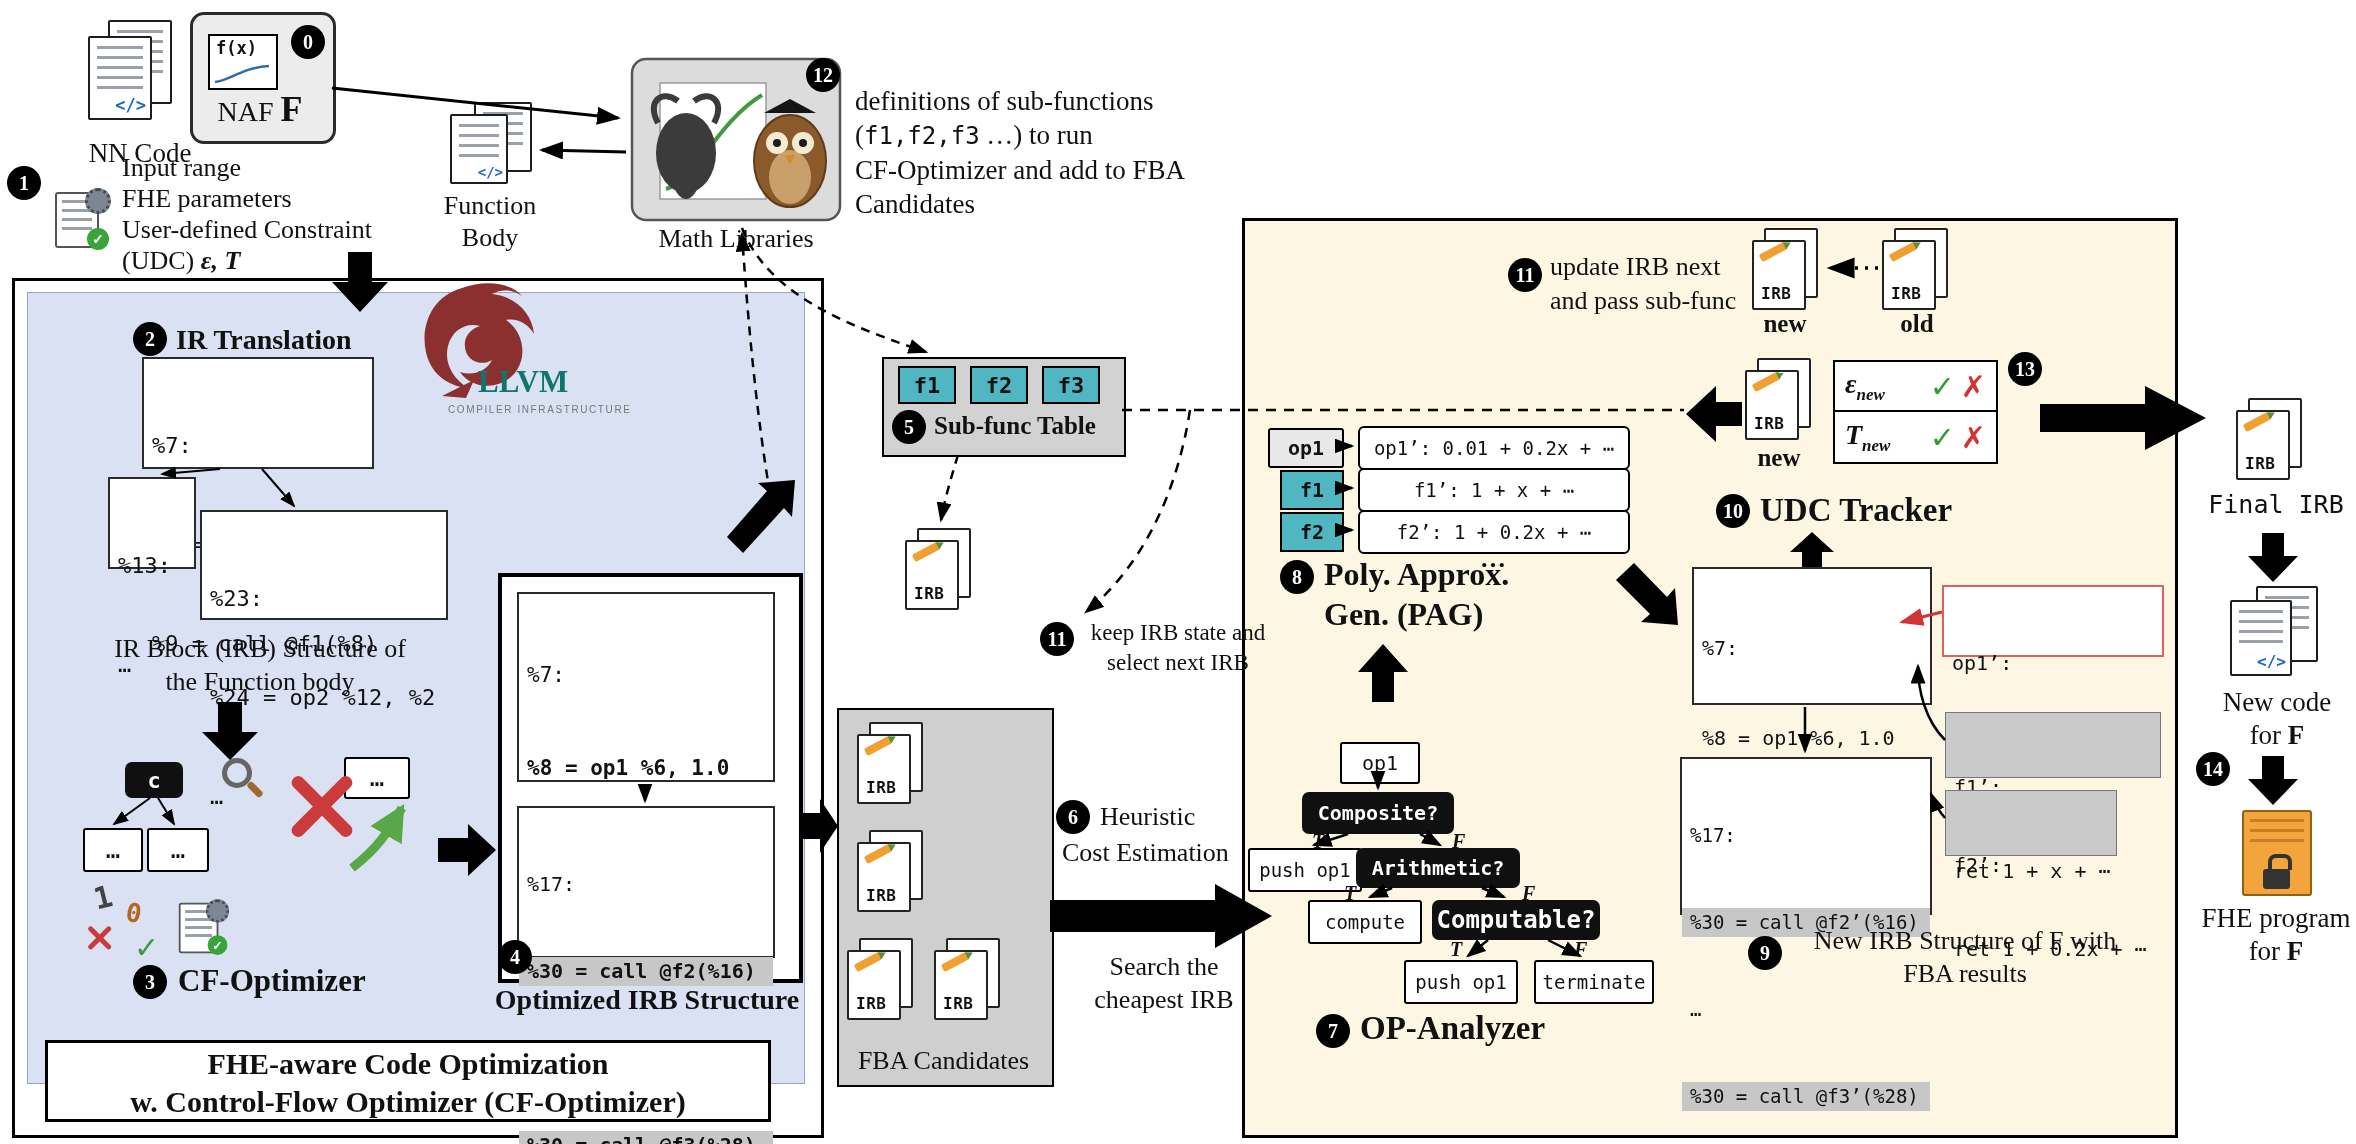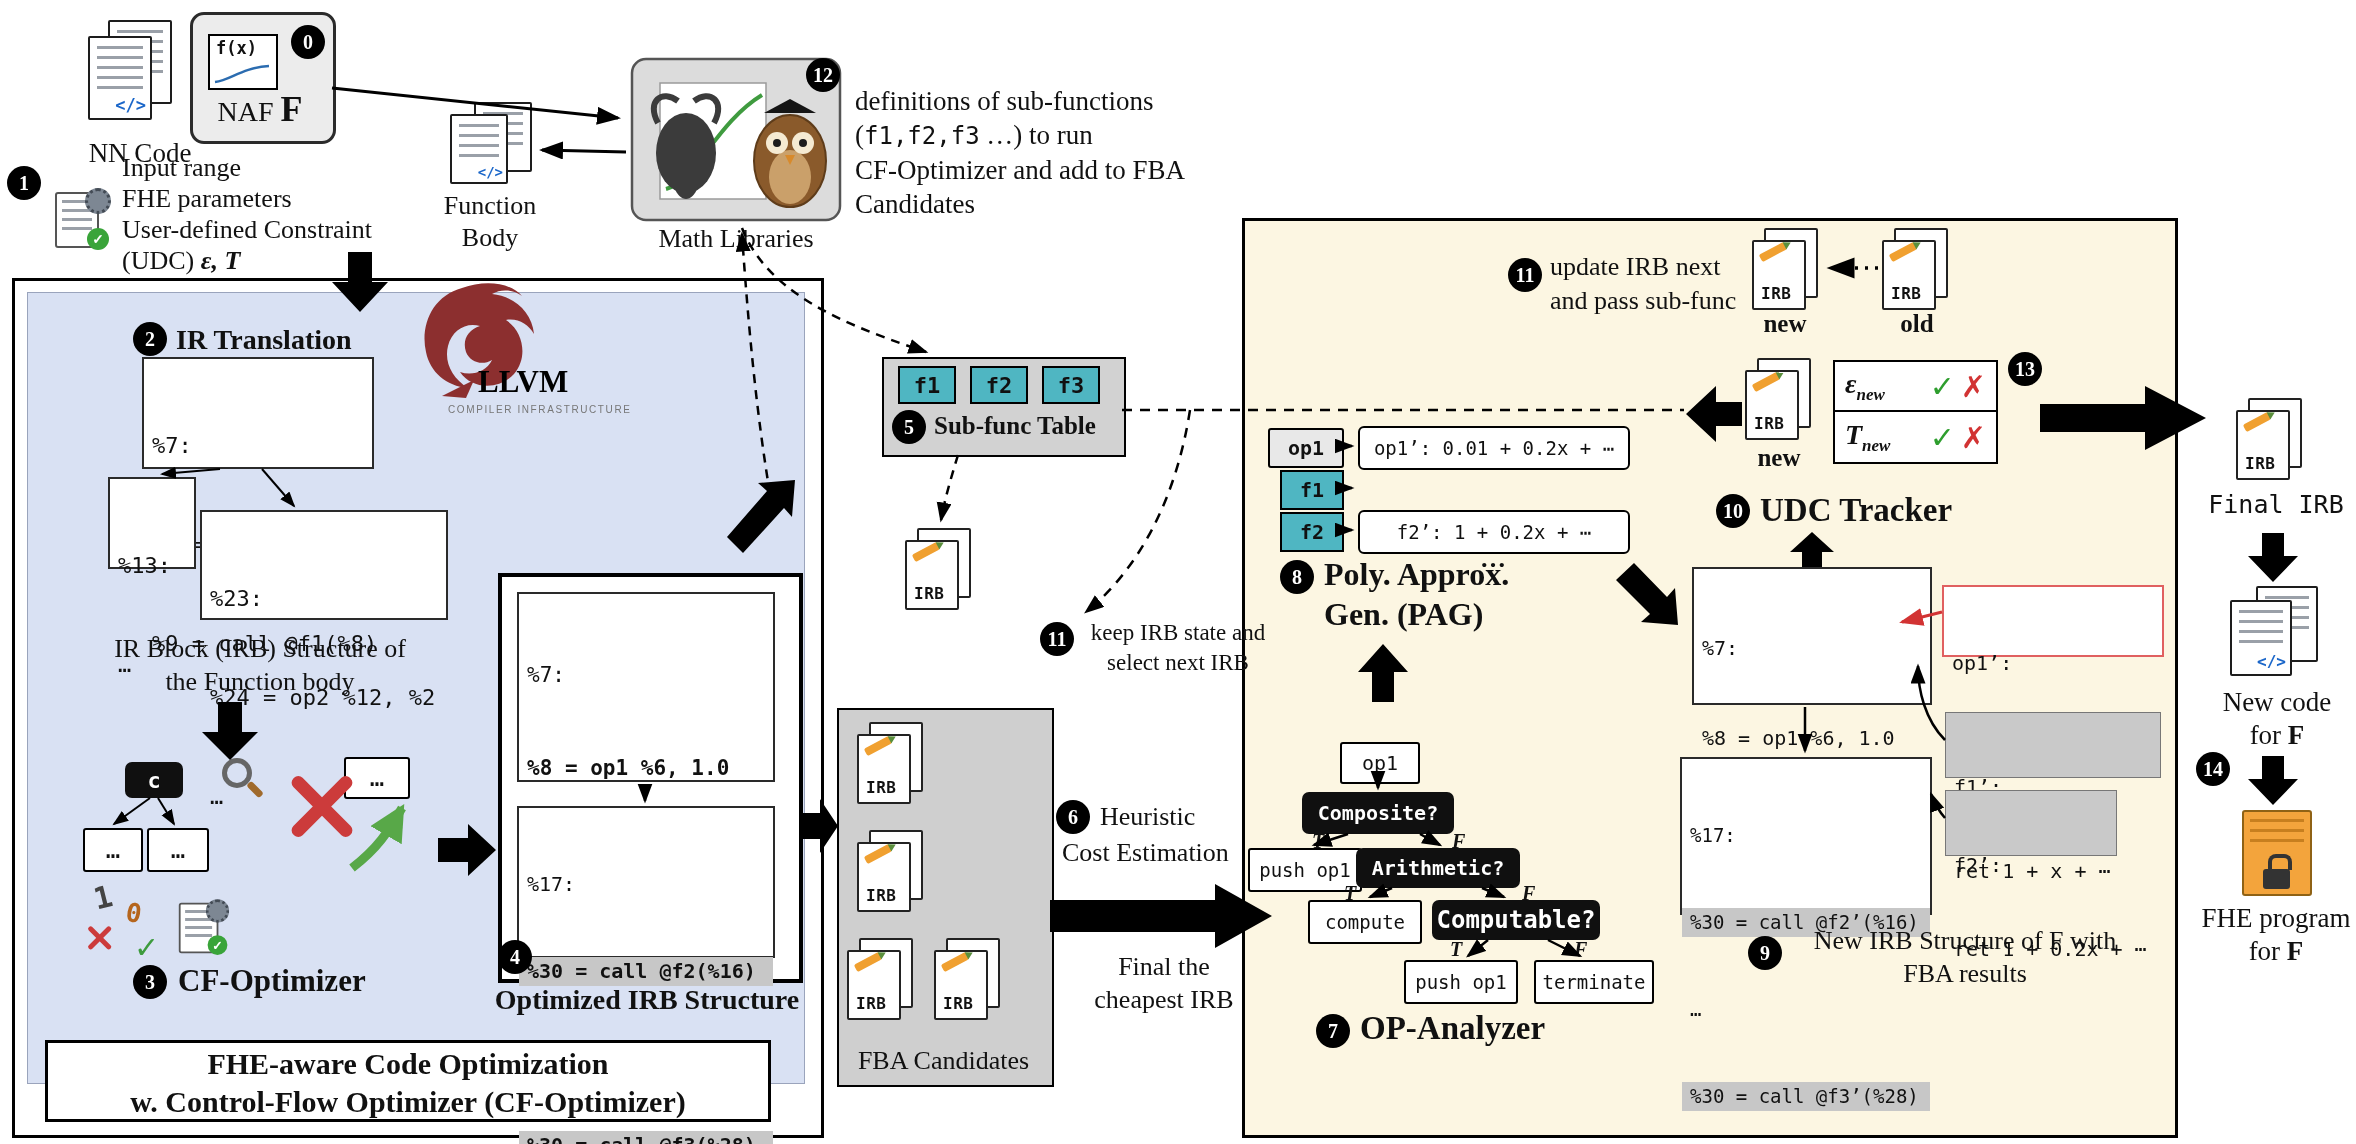--- a/index.html
+++ b/index.html
@@ -152,21 +152,21 @@
   <div class="abs frame" style="left:12px;top:278px;width:806px;height:854px;z-index:0"></div>
   <div class="abs" style="left:27px;top:292px;width:776px;height:790px;background:#d9e1f3;border:1px solid #9aa4bc;z-index:0"></div>
 
   <div class="badge" style="left:133px;top:322px">2</div>
   <div class="abs serif b" style="left:176px;top:324px;font-size:28px;z-index:2">IR Translation</div>
 
   <svg class="abs" style="left:402px;top:278px;z-index:2" width="150" height="120" viewBox="0 0 150 120">
     <path d="M60 10 C30 18 18 48 24 74 C28 94 44 108 66 110 C50 100 42 84 46 68 C50 52 64 44 78 48 C66 52 60 62 64 74 C68 84 80 88 90 82 C84 94 70 98 58 94 C70 112 98 112 112 96 C126 80 122 54 104 42 C116 40 126 46 132 56 C130 34 112 18 90 16 C100 10 112 12 120 18 C108 4 82 2 60 10 Z" fill="#8c2f2f"></path>
     <path d="M40 118 L72 102 L64 120 Z" fill="#8c2f2f"></path>
   </svg>
-  <div class="abs serif b" style="left:478px;top:364px;font-size:31px;color:#000000;z-index:2">LLVM</div>
+  <div class="abs serif b" style="left:478px;top:364px;font-size:31px;color:#0f766e;z-index:2">LLVM</div>
   <div class="abs sans" style="left:448px;top:404px;font-size:10px;letter-spacing:1.6px;color:#777;z-index:2">COMPILER INFRASTRUCTURE</div>
 
   <div class="codebox abs" style="left:142px;top:357px;width:232px;height:112px;font-size:22px;line-height:33px">
     <span class="cl">%7:</span>
     <span class="cl">%8 = op1 %6, 1.0</span>
     <span class="cl">%9 = call @f1(%8)</span>
   </div>
   <div class="codebox abs" style="left:108px;top:477px;width:88px;height:92px;font-size:22px;line-height:33px">
     <span class="cl">%13:</span>
     <span class="cl">…</span>
@@ -292,21 +292,21 @@
         <div class="pencil"></div>
         <span class="lbl">IRB</span>
       </div>
   </div>
   <div class="abs serif ctr" style="left:837px;top:1046px;width:213px;font-size:26px;z-index:2">FBA Candidates</div>
 
   <div class="badge" style="left:1056px;top:800px">6</div>
   <div class="abs serif" style="left:1100px;top:802px;font-size:26px;z-index:2">Heuristic</div>
   <div class="abs serif" style="left:1062px;top:838px;font-size:26px;z-index:2">Cost Estimation</div>
   <div class="abs serif ctr" style="left:1064px;top:950px;width:200px;font-size:26px;line-height:33px;z-index:2">
-    <div>Final the</div>
+    <div>Search the</div>
       <div>cheapest IRB</div>
   </div>
 
   <div class="abs" style="left:1242px;top:218px;width:930px;height:914px;background:#fcf6e2;border:3px solid #000;z-index:0"></div>
 
   <div class="badge" style="left:1508px;top:258px">11</div>
   <div class="abs serif" style="left:1550px;top:250px;font-size:26px;line-height:34px;z-index:2">
     <div>update IRB next</div>
       <div>and pass sub-func</div>
   </div>
@@ -352,20 +352,23 @@
   <div class="badge" style="left:2008px;top:352px">13</div>
 
   <div class="pill-white" style="left:1268px;top:428px;width:72px;height:36px;font-size:20px;background:#e8e8e8;font-weight:bold">
       <span>op1</span>
     </div>
   <div class="pill-white" style="left:1358px;top:426px;width:268px;height:40px;font-size:19px;border-radius:6px">
       <span>op1’: 0.01 + 0.2x + ⋯</span>
     </div>
   <div class="tab" style="left:1280px;top:470px;width:60px;height:36px;font-size:20px">
       <span>f1</span>
+    </div>
+  <div class="pill-white" style="left:1358px;top:468px;width:268px;height:40px;font-size:19px;border-radius:6px">
+      <span>f1’: 1 + x + ⋯</span>
     </div>
   <div class="tab" style="left:1280px;top:512px;width:60px;height:36px;font-size:20px">
       <span>f2</span>
     </div>
   <div class="pill-white" style="left:1358px;top:510px;width:268px;height:40px;font-size:19px;border-radius:6px">
       <span>f2’: 1 + 0.2x + ⋯</span>
     </div>
   <div class="abs serif b" style="left:1480px;top:544px;font-size:26px;z-index:2">…</div>
   <div class="badge" style="left:1280px;top:560px">8</div>
   <div class="abs serif b" style="left:1324px;top:554px;font-size:32px;line-height:40px;z-index:2">

